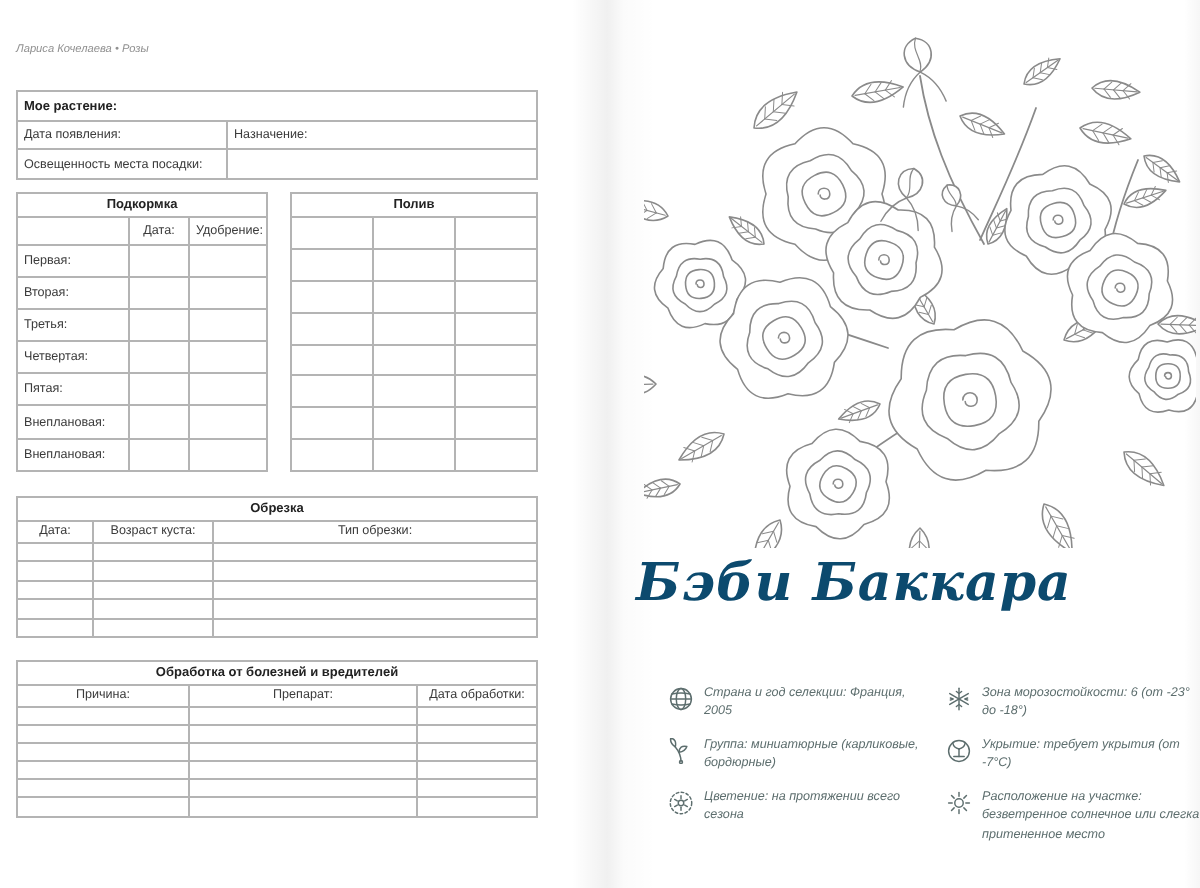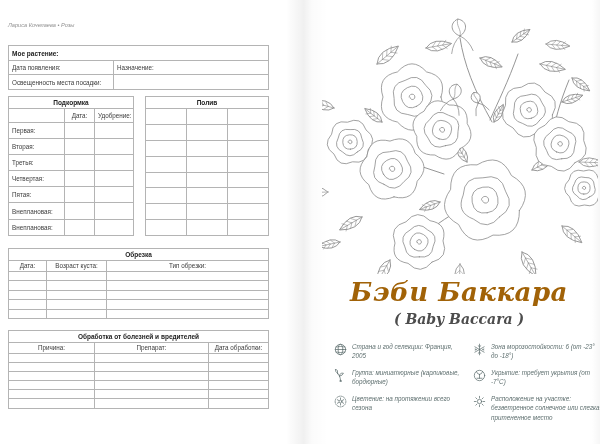--- a/index.html
+++ b/index.html
@@ -21,23 +21,23 @@
   .tbl .ctr{text-align:center;}
 
   #tbl-my-plant{left:8px;top:45px;width:260px;}
   #tbl-feeding {left:8px;top:96px;width:125px;}
   #tbl-watering{left:145px;top:96px;width:123px;}
   #tbl-pruning {left:8px;top:248px;width:260px;}
   #tbl-treatment{left:8px;top:330px;width:260px;}
 
   
   .illustration{position:absolute;left:322px;top:2px;width:276px;height:272px;}
-  .title-ru{position:absolute;left:318px;top:277px;width:282px;text-align:center;
+  .title-ru{position:absolute;left:318px;top:277px;width:282px;text-align:left;
             font-family:"DejaVu Serif",serif;font-style:italic;font-weight:bold;
-            font-size:26px;color:#a16207;letter-spacing:0.5px;}
+            font-size:26px;color:#0c4a6e;letter-spacing:0.5px;}
   .title-en{position:absolute;left:318px;top:311px;width:282px;text-align:center;
             font-family:"DejaVu Serif",serif;font-style:italic;font-weight:bold;
             font-size:14px;color:#4c4c4c;}
   .facts{position:absolute;left:334px;top:342px;width:266px;display:flex;gap:12px;}
   .facts .fcol{flex:1;display:flex;flex-direction:column;gap:7px;}
   .fact{display:flex;align-items:flex-start;gap:5px;}
   .fact .ficon{flex:0 0 13px;width:13px;height:13px;margin-top:1px;}
   .fact .ftext{font-size:6.3px;line-height:1.5;color:#5d6e6e;font-style:italic;}
   .ficon svg{display:block;width:13px;height:13px;stroke:#5d6e6e;fill:none;
              stroke-width:0.9;stroke-linecap:round;stroke-linejoin:round;}
@@ -545,21 +545,20 @@
       </g>
       <g transform="translate(154,96) rotate(-24)">
         <path d="M0,5.4 C-6,2.4000000000000004 -6,-4.199999999999999 0,-6 C6,-4.199999999999999 6,2.4000000000000004 0,5.4 Z" fill="#fff" stroke="#8a8a8a" stroke-width="0.8" stroke-linecap="round" stroke-linejoin="round"></path>
         <path d="M0,-6 C-2.0999999999999996,-1.7999999999999998 1.7999999999999998,1.5 0,5.1" fill="none" stroke="#8a8a8a" stroke-width="0.6" stroke-linecap="round" stroke-linejoin="round"></path>
         <path d="M0,5.4 q-5.4,3.5999999999999996 -7.199999999999999,10.8" fill="none" stroke="#8a8a8a" stroke-width="0.7" stroke-linecap="round" stroke-linejoin="round"></path>
         <path d="M0,5.4 q5.4,3.5999999999999996 7.199999999999999,10.8" fill="none" stroke="#8a8a8a" stroke-width="0.7" stroke-linecap="round" stroke-linejoin="round"></path>
       </g>
     </svg>
 
   <div class="title-ru">Бэби Баккара</div>
-  <div class="title-en">( Baby Baccara )</div>
 
   <div class="facts">
     <div class="fcol">
       <div class="fact">
         <span class="ficon">
           <svg viewBox="-8 -8 16 16">
               <circle cx="0" cy="0" r="6.4"></circle>
               <ellipse cx="0" cy="0" rx="2.9" ry="6.4"></ellipse>
               <line x1="-6.4" y1="0" x2="6.4" y2="0"></line>
               <path d="M-5.6,-3.1 Q0,-4.4 5.6,-3.1"></path>

